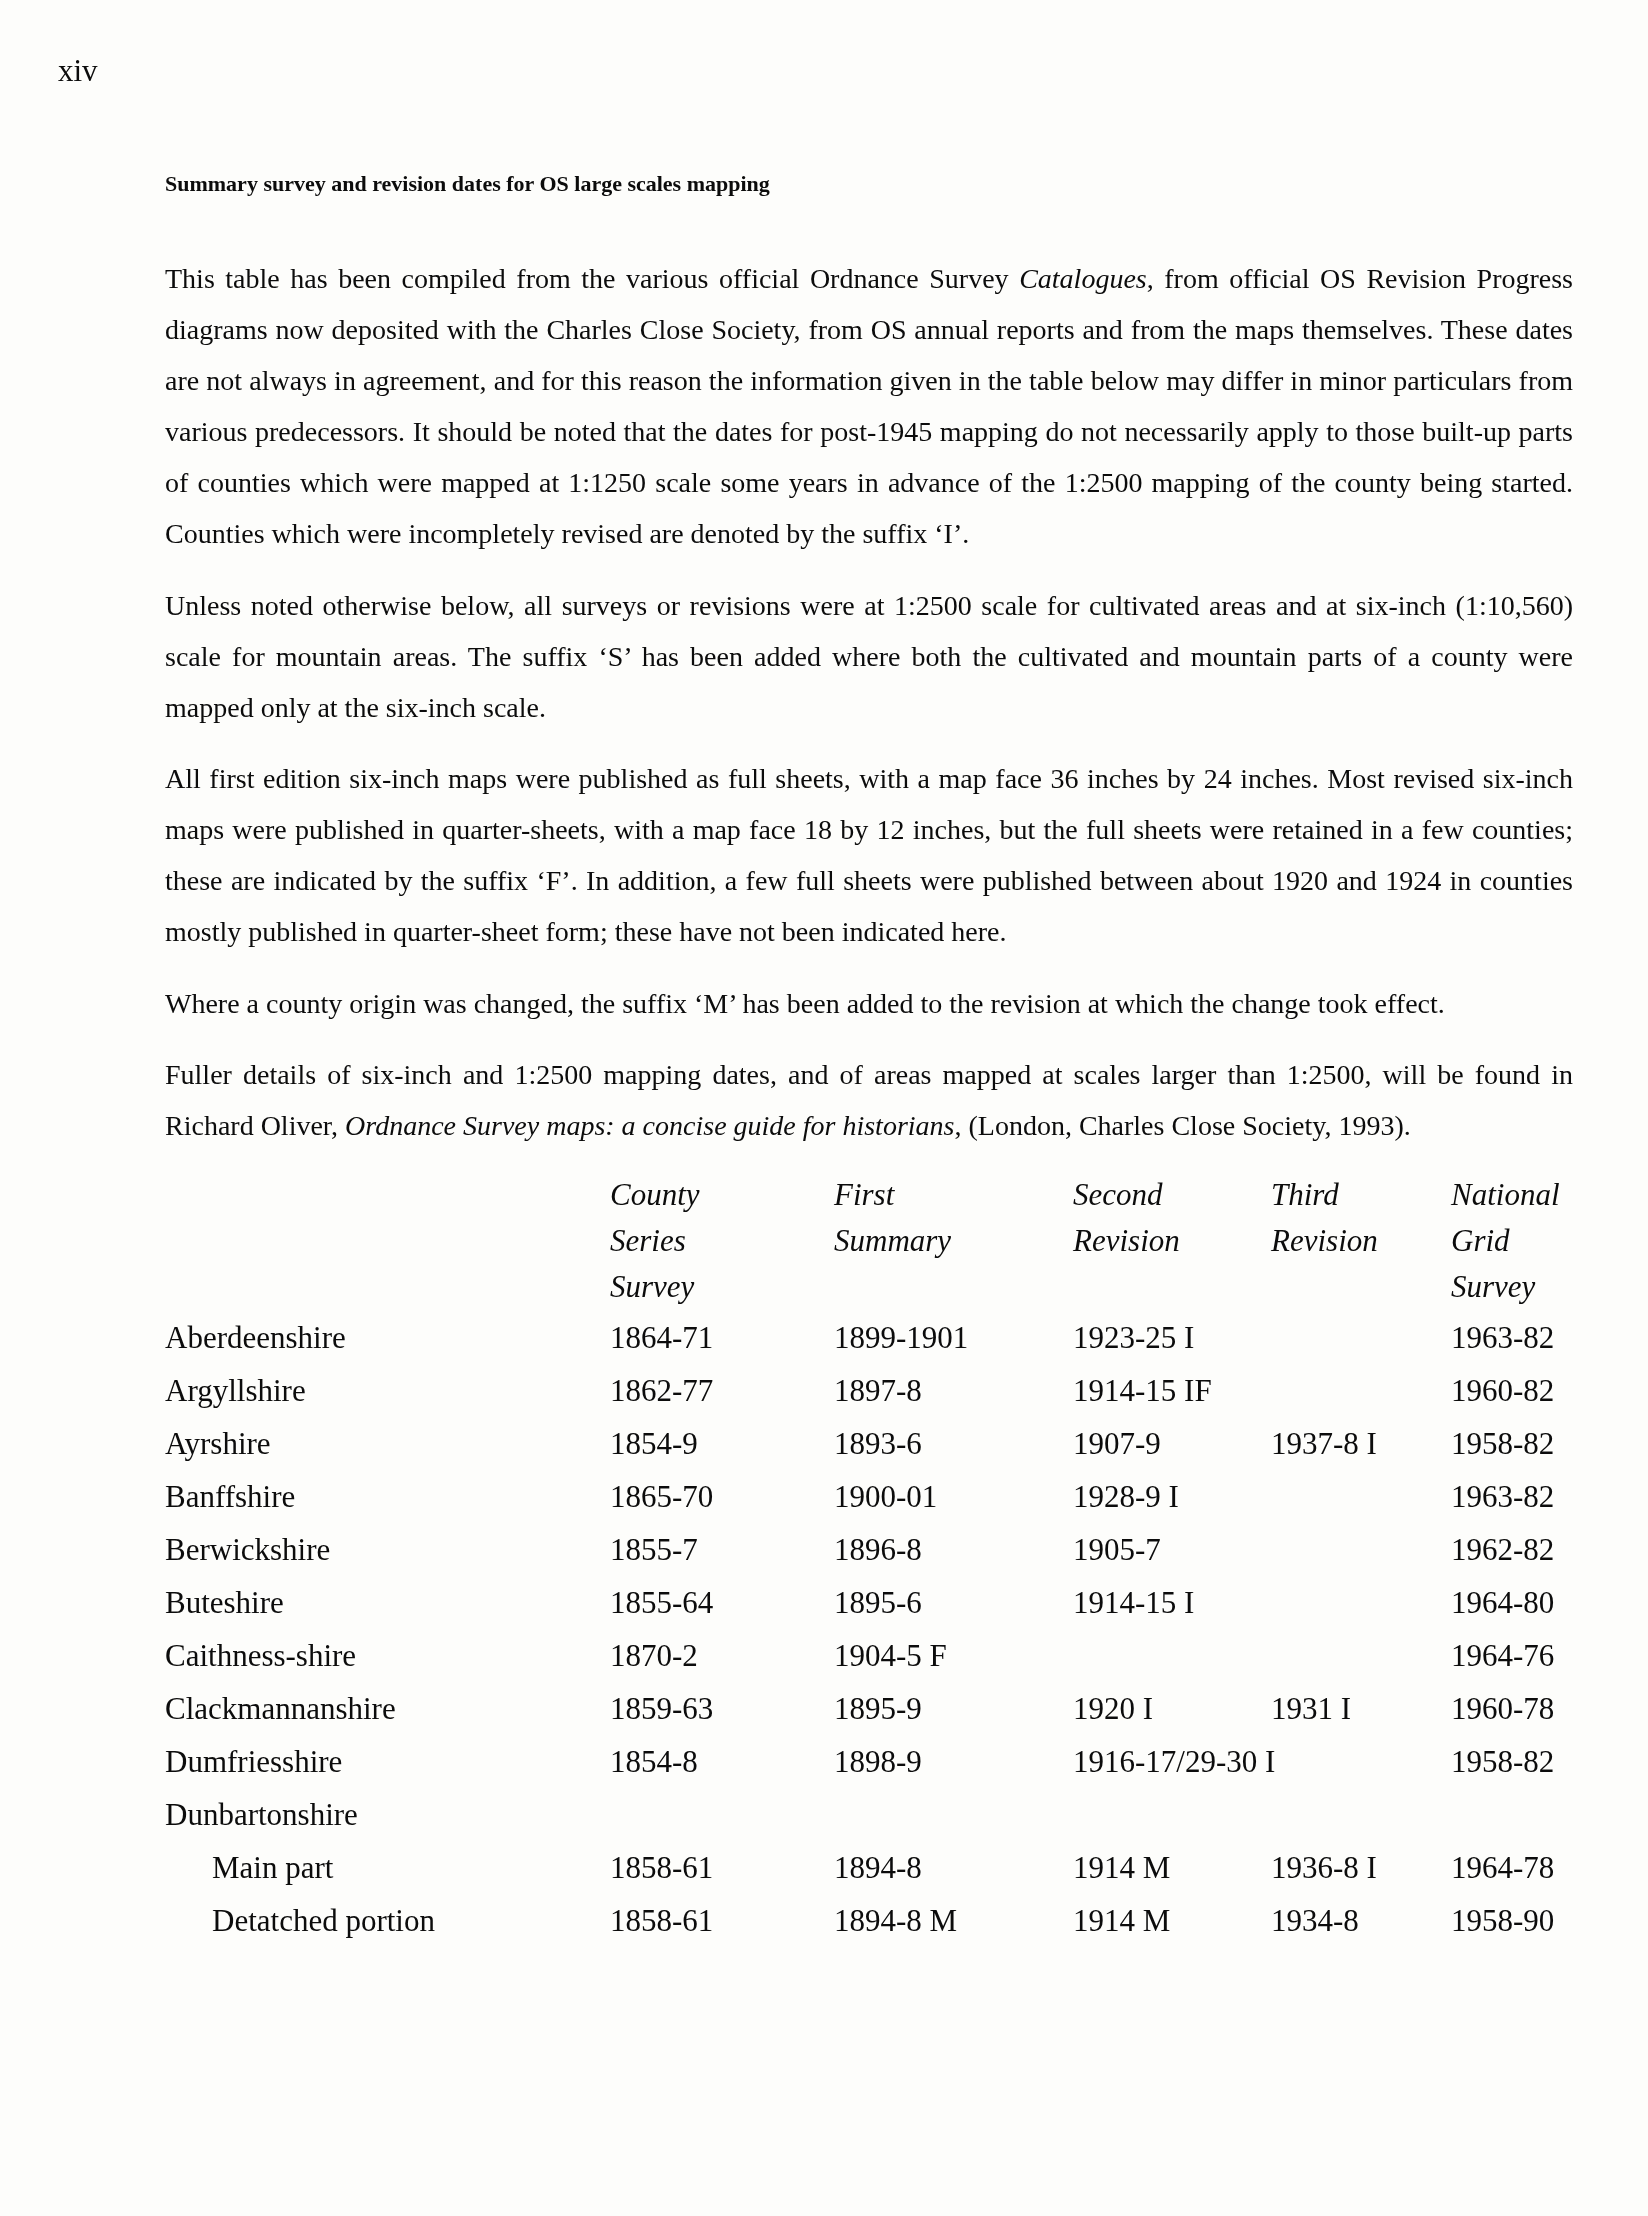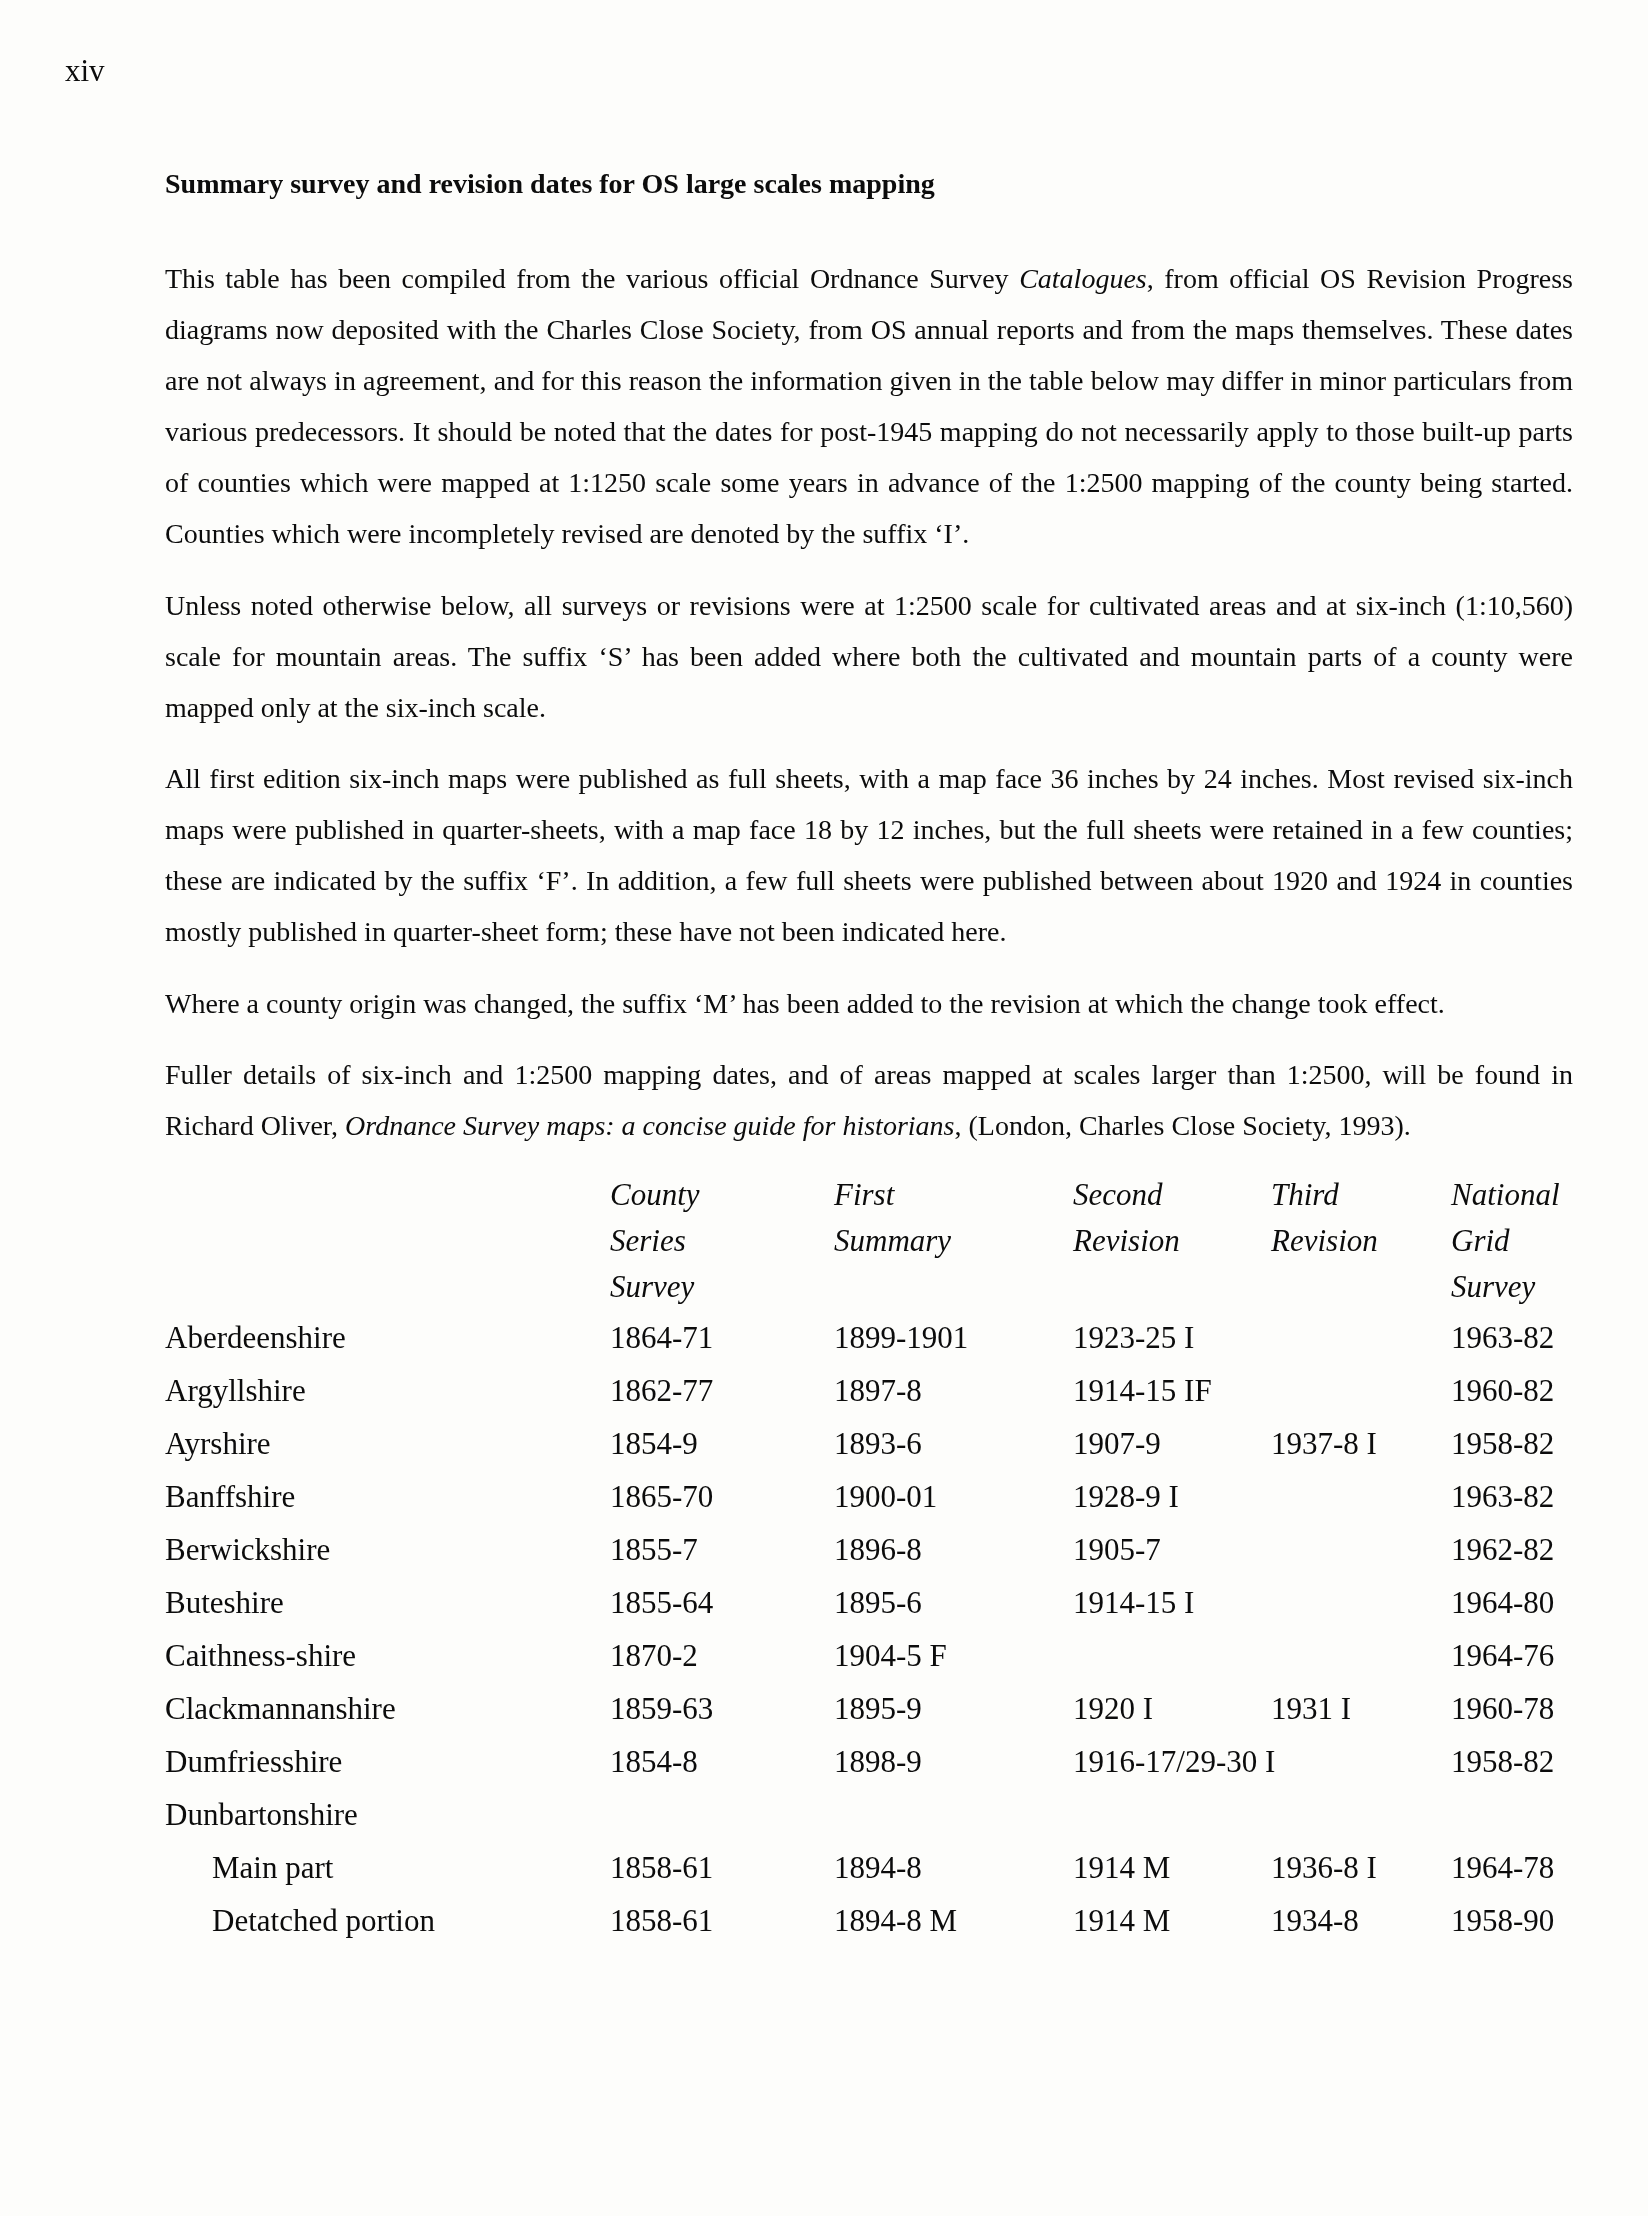--- a/index.html
+++ b/index.html
@@ -5,28 +5,28 @@
   html,body { margin:0; padding:0; background:#e8e8e6; }
   .page {
     position: relative;
     width: 1649px; height: 2216px;
     background: #fdfdfb;
     font-family: "Liberation Serif", serif;
     color: #0c0c0c;
     overflow: hidden;
   }
   .page-number {
-    position: absolute; left: 65px; top: 53px;
+    position: absolute; left: 58px; top: 53px;
     font-size: 31px;
   }
   .content {
     position: absolute; left: 165px; top: 163px; width: 1408px;
   }
   .title {
-    font-size: 28px; font-weight: bold;
+    font-size: 22px; font-weight: bold;
     line-height: 41px;
     margin: 0 0 49px 0;
   }
   p.body {
     font-size: 28px; line-height: 51px;
     text-align: justify;
     margin: 0 0 20.6px 0;
   }
   p.body i { font-style: italic; }
   .ccs-table { margin-top: 19px; }

